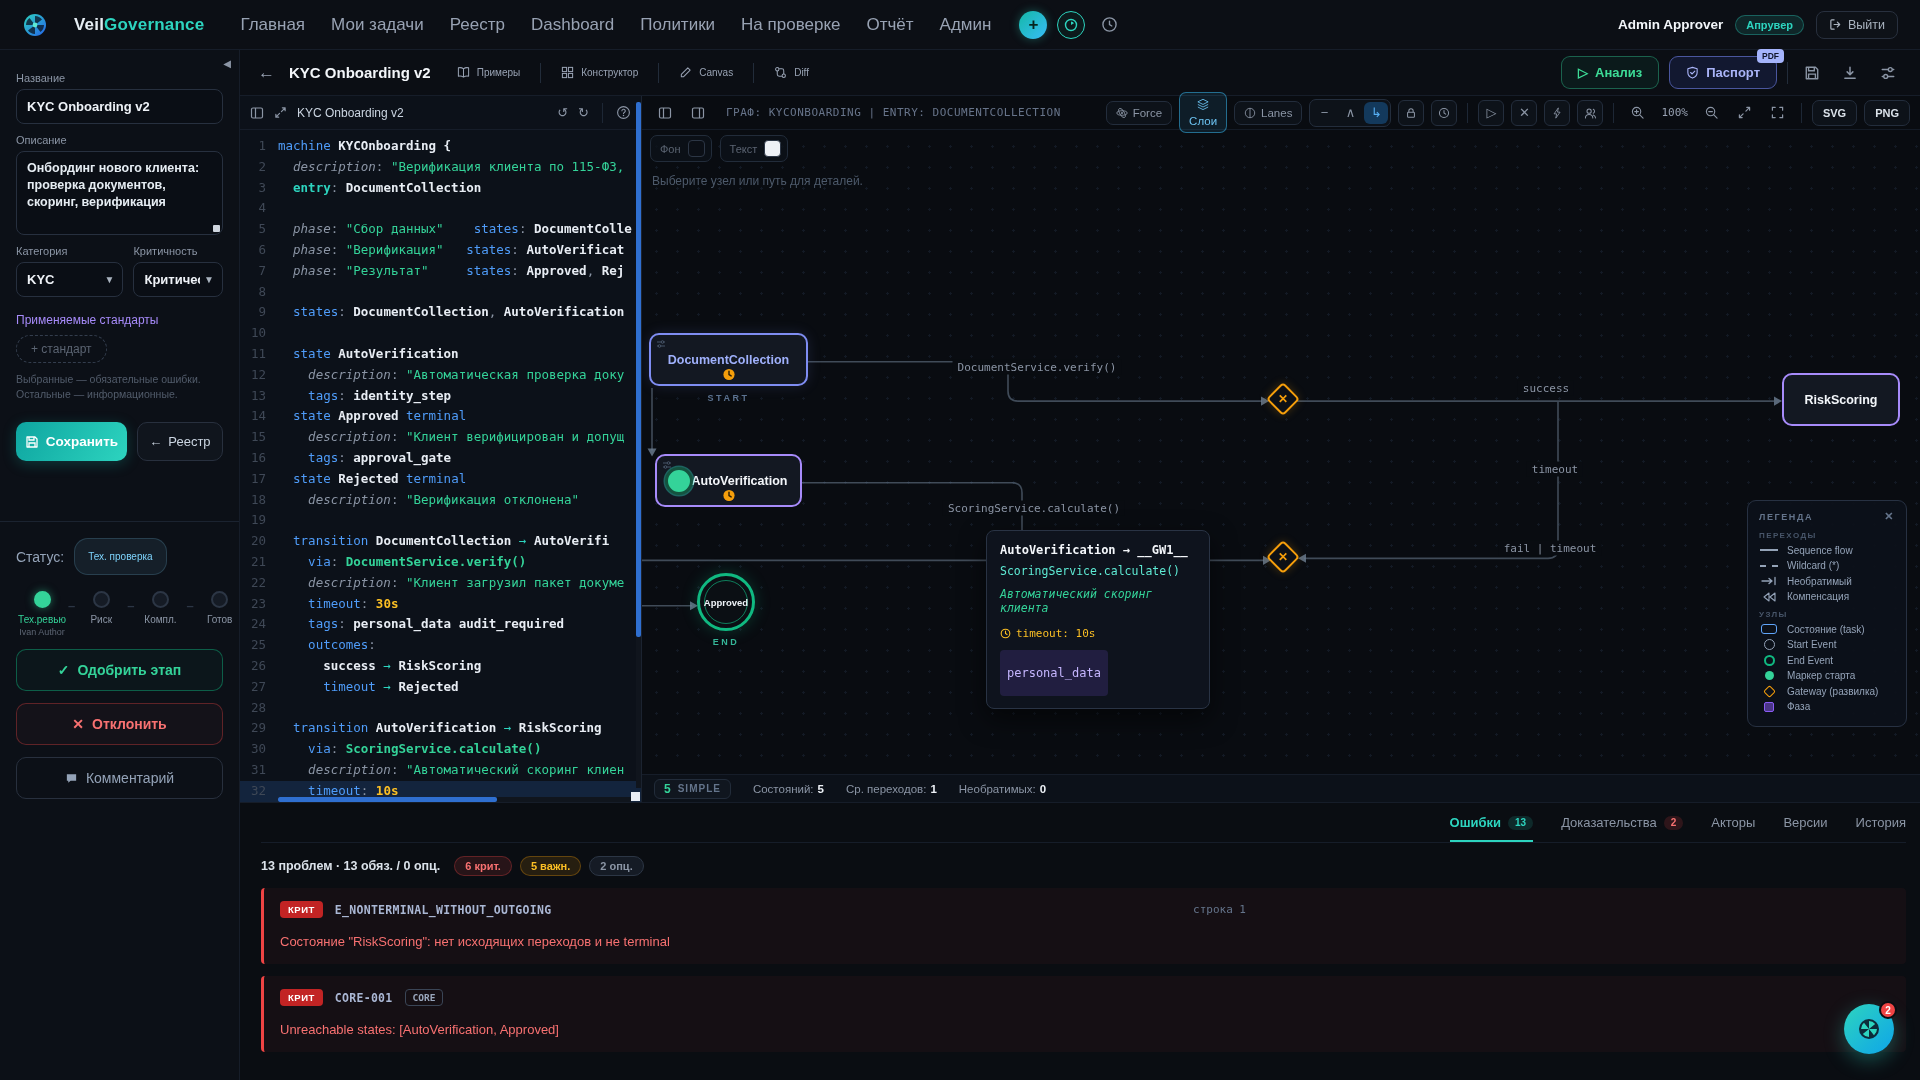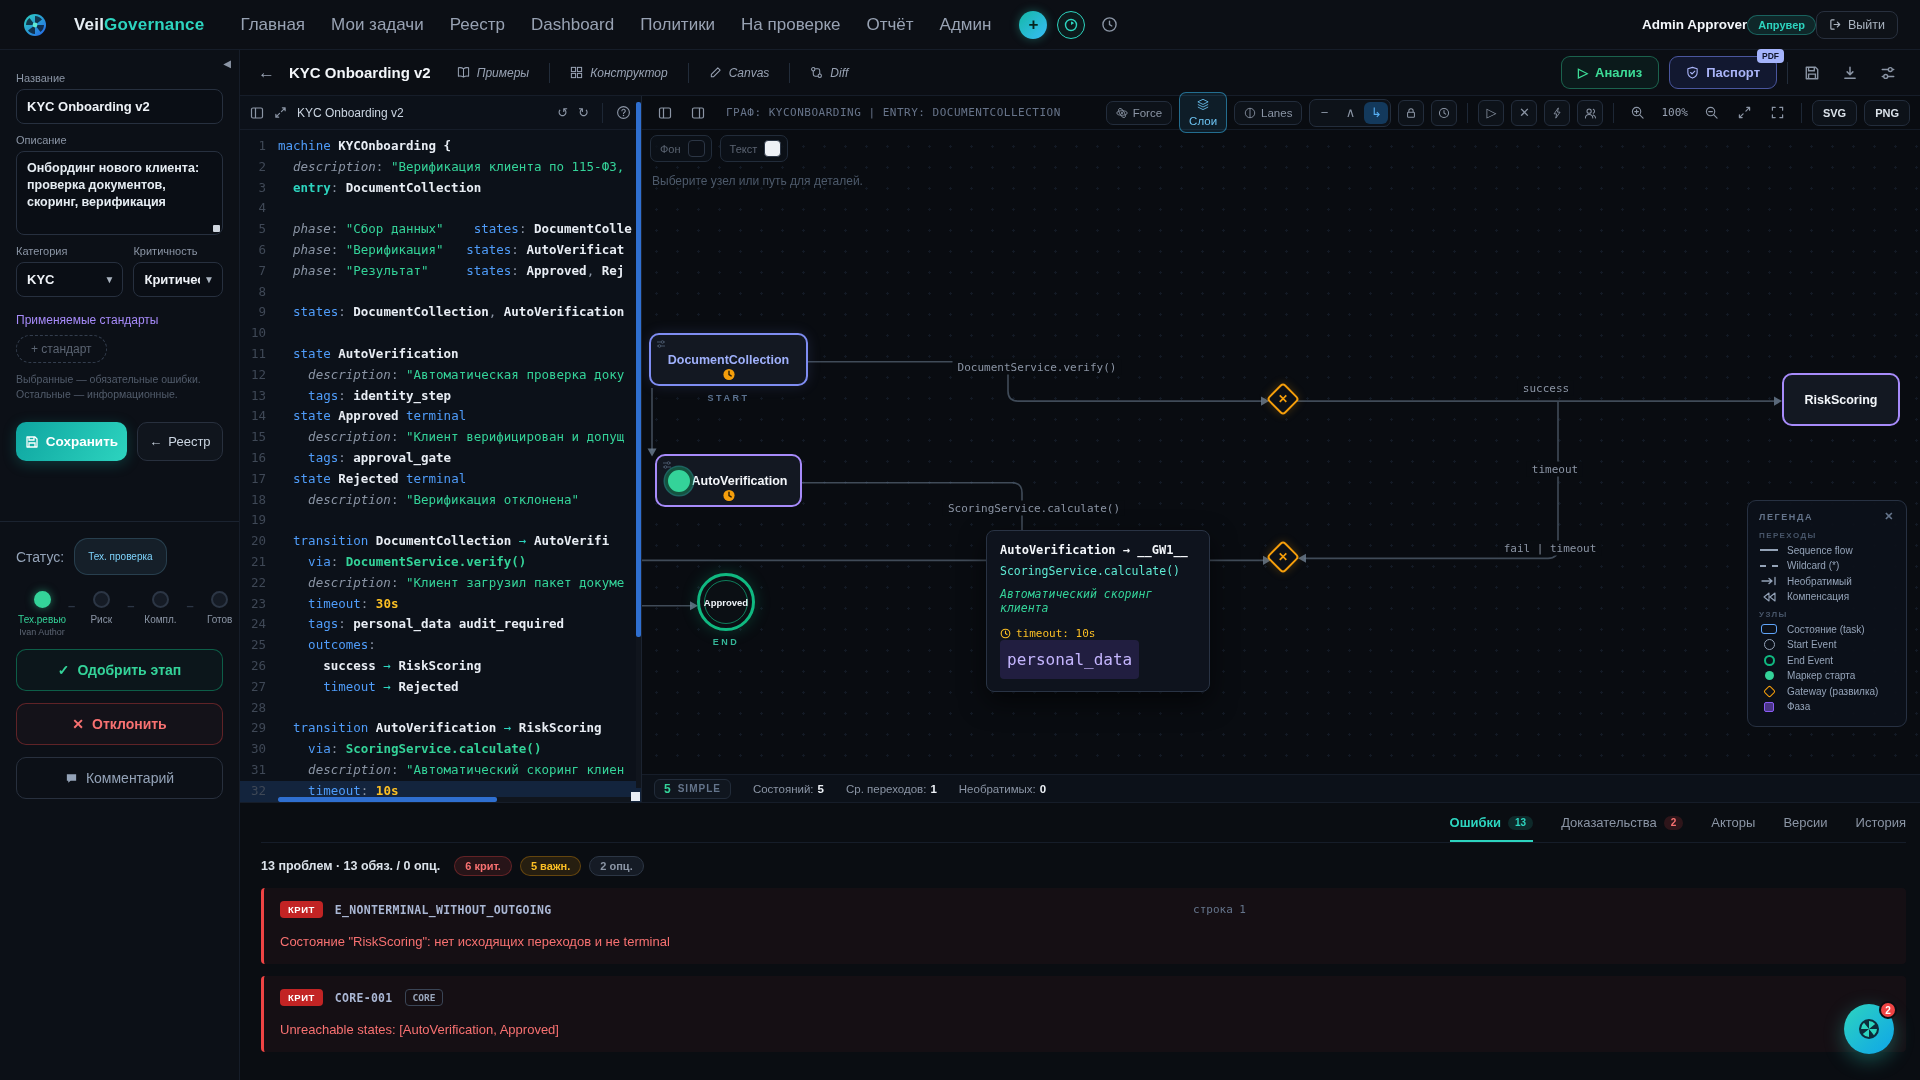--- a/index.html
+++ b/index.html
@@ -12,21 +12,21 @@
   .brand { display:flex; align-items:center; gap:26px; margin-right:26px; }
   .brand-name { font-size:17px; font-weight:bold; letter-spacing:.2px; }
   .brand-name .bn1 { color:#e6edf3; } .brand-name .bn2 { color:#2dd4bf; }
   .nav-menu { display:flex; gap:26px; margin-right:18px; }
   .nav-item { color:#98a2b3; font-size:17px; cursor:pointer; white-space:nowrap; }
   .nav-circles { display:flex; align-items:center; gap:10px; }
   .circ-btn { width:28px; height:28px; border-radius:50%; display:flex; align-items:center; justify-content:center; }
   .circ-plus { background:linear-gradient(135deg,#14b8a6,#38bdf8); color:#06251f; font-weight:bold; font-size:17px; box-shadow:0 0 10px rgba(45,212,191,.35); }
   .circ-ai { border:1.5px solid #2dd4bf; color:#2dd4bf; background:#0c1a1c; }
   .circ-hist { color:#8b95a5; }
-  .nav-right { margin-left:auto; display:flex; align-items:center; }
+  .nav-right { margin-left:auto; display:flex; align-items:center; gap:12px; }
   .user-name { font-weight:bold; font-size:13.5px; color:#f3f6fa; }
   .role-badge { background:rgba(45,212,191,.12); border:1px solid rgba(45,212,191,.35); color:#2dd4bf; font-size:11px; font-weight:bold; padding:3px 10px; border-radius:12px; }
   .logout-btn { display:flex; align-items:center; gap:6px; border:1px solid #28303e; color:#aab4c0; border-radius:8px; padding:6px 12px; font-size:12.5px; background:#0e1218; cursor:pointer; }
 
   
   .app { display:flex; height:1030px; }
   .sidebar { width:240px; min-width:240px; background:#0c1017; border-right:1px solid #161d29; padding:12px 16px; position:relative; overflow:hidden; }
   .main { flex:1; display:flex; flex-direction:column; min-width:0; }
 
   
@@ -61,21 +61,21 @@
   .action-btn { width:100%; display:flex; align-items:center; justify-content:center; gap:8px; border-radius:10px; padding:12px 0; font-size:14px; font-weight:bold; margin-top:12px; cursor:pointer; }
   .btn-approve { border:1px solid rgba(16,185,129,.45); color:#34d399; background:rgba(16,185,129,.04); }
   .btn-reject { border:1px solid rgba(239,68,68,.35); color:#f87171; background:rgba(239,68,68,.04); }
   .btn-comment { border:1px solid #28303e; color:#94a3b8; background:transparent; font-weight:normal; }
 
   
   .main-header { height:46px; border-bottom:1px solid #161d29; display:flex; align-items:center; padding:0 18px; gap:14px; background:#0b0e14; }
   .back-btn { color:#98a2b3; font-size:17px; cursor:pointer; }
   .doc-title { font-size:15px; font-weight:bold; color:#f3f6fa; white-space:nowrap; }
   .hdr-menu { display:flex; align-items:center; gap:4px; color:#8b95a5; }
-  .hdr-menu-item { display:flex; align-items:center; gap:7px; font-size:12px; padding:7px 12px; cursor:pointer; color:#98a2b3;font-style:italic; }
+  .hdr-menu-item { display:flex; align-items:center; gap:7px; font-size:10px; padding:7px 12px; cursor:pointer; color:#98a2b3; }
   .hdr-sep { width:1px; height:20px; background:#222c3a; margin:0 4px; }
   .hdr-right { margin-left:auto; display:flex; align-items:center; gap:10px; }
   .btn-analyze { display:flex; align-items:center; gap:7px; border:1px solid rgba(52,211,153,.4); background:rgba(16,185,129,.07); color:#3ddc97; font-weight:bold; font-size:13px; border-radius:9px; padding:8px 16px; cursor:pointer; }
   .btn-passport { position:relative; display:flex; align-items:center; gap:7px; border:1px solid #4a569e; background:#121830; color:#aab4f8; font-weight:bold; font-size:13px; border-radius:9px; padding:8px 16px; cursor:pointer; }
   .pdf-chip { position:absolute; top:-8px; right:-8px; background:#a5b4fc; color:#11152b; font-size:8.5px; font-weight:bold; padding:2px 5px; border-radius:4px; }
   .hdr-iconbtn { color:#8b95a5; padding:6px; cursor:pointer; }
   .hdr-right .group-sep { width:1px; height:22px; background:#222c3a; }
 
   
   .work { display:flex; height:706px; min-height:0; }
@@ -139,21 +139,21 @@
   .end-inner { width:44px; height:44px; border-radius:50%; border:1.5px solid rgba(16,185,129,.65); display:flex; align-items:center; justify-content:center; }
   .end-inner span { font-size:9.5px; font-weight:bold; color:#eef2f7; }
   .gateway { position:absolute; width:24px; height:24px; background:#0d1016; border:2px solid #f59e0b; border-radius:4px; transform:rotate(45deg); display:flex; align-items:center; justify-content:center; box-shadow:0 0 10px rgba(245,158,11,.25); }
   .gateway span { transform:rotate(-45deg); color:#f59e0b; font-weight:bold; font-size:12px; }
 
   .gtooltip { position:absolute; width:224px; background:#0e131d; border:1px solid #293344; border-radius:8px; padding:12px 13px; box-shadow:0 10px 26px rgba(0,0,0,.55); z-index:6; font-family:"DejaVu Sans Mono",monospace; }
   .tt-title { font-size:12px; font-weight:bold; color:#f3f6fa; }
   .tt-fn { font-size:11.5px; color:#5eead4; margin-top:7px; }
   .tt-desc { font-size:11.5px; color:#34d399; font-style:italic; margin-top:9px; }
   .tt-timeout { font-size:11px; color:#fbbf24; margin-top:12px; display:flex; align-items:center; gap:5px; }
-  .tt-tag { display:inline-block; background:rgba(139,92,246,.16); color:#c4b5fd; font-size:16px; padding:10px 7px; border-radius:4px; }
+  .tt-tag { display:inline-block; margin-top:10px; background:rgba(139,92,246,.16); color:#c4b5fd; font-size:12px; padding:16px 7px; border-radius:4px; }
 
   .legend { position:absolute; width:160px; background:rgba(12,17,26,.94); border:1px solid #273142; border-radius:9px; padding:9px 11px; z-index:6; }
   .lg-head { display:flex; align-items:center; justify-content:space-between; color:#64748b; font-size:9px; font-weight:bold; letter-spacing:1.6px; }
   .lg-close { color:#64748b; cursor:pointer; font-size:11px; }
   .lg-sec { color:#45526355; font-size:8px; font-weight:bold; letter-spacing:1.4px; margin:8px 0 4px; color:#475569; }
   .lg-item { display:flex; align-items:center; gap:8px; color:#94a3b8; font-size:10px; margin:4.5px 0; }
   .lg-ic { width:20px; display:flex; align-items:center; justify-content:center; flex:none; }
   .ic-line { width:18px; height:0; border-top:2px solid #94a3b8; }
   .ic-dash { width:18px; height:0; border-top:2px dashed #94a3b8; }
   .ic-task { width:16px; height:10px; border:1.5px solid #60a5fa; border-radius:3px; }

